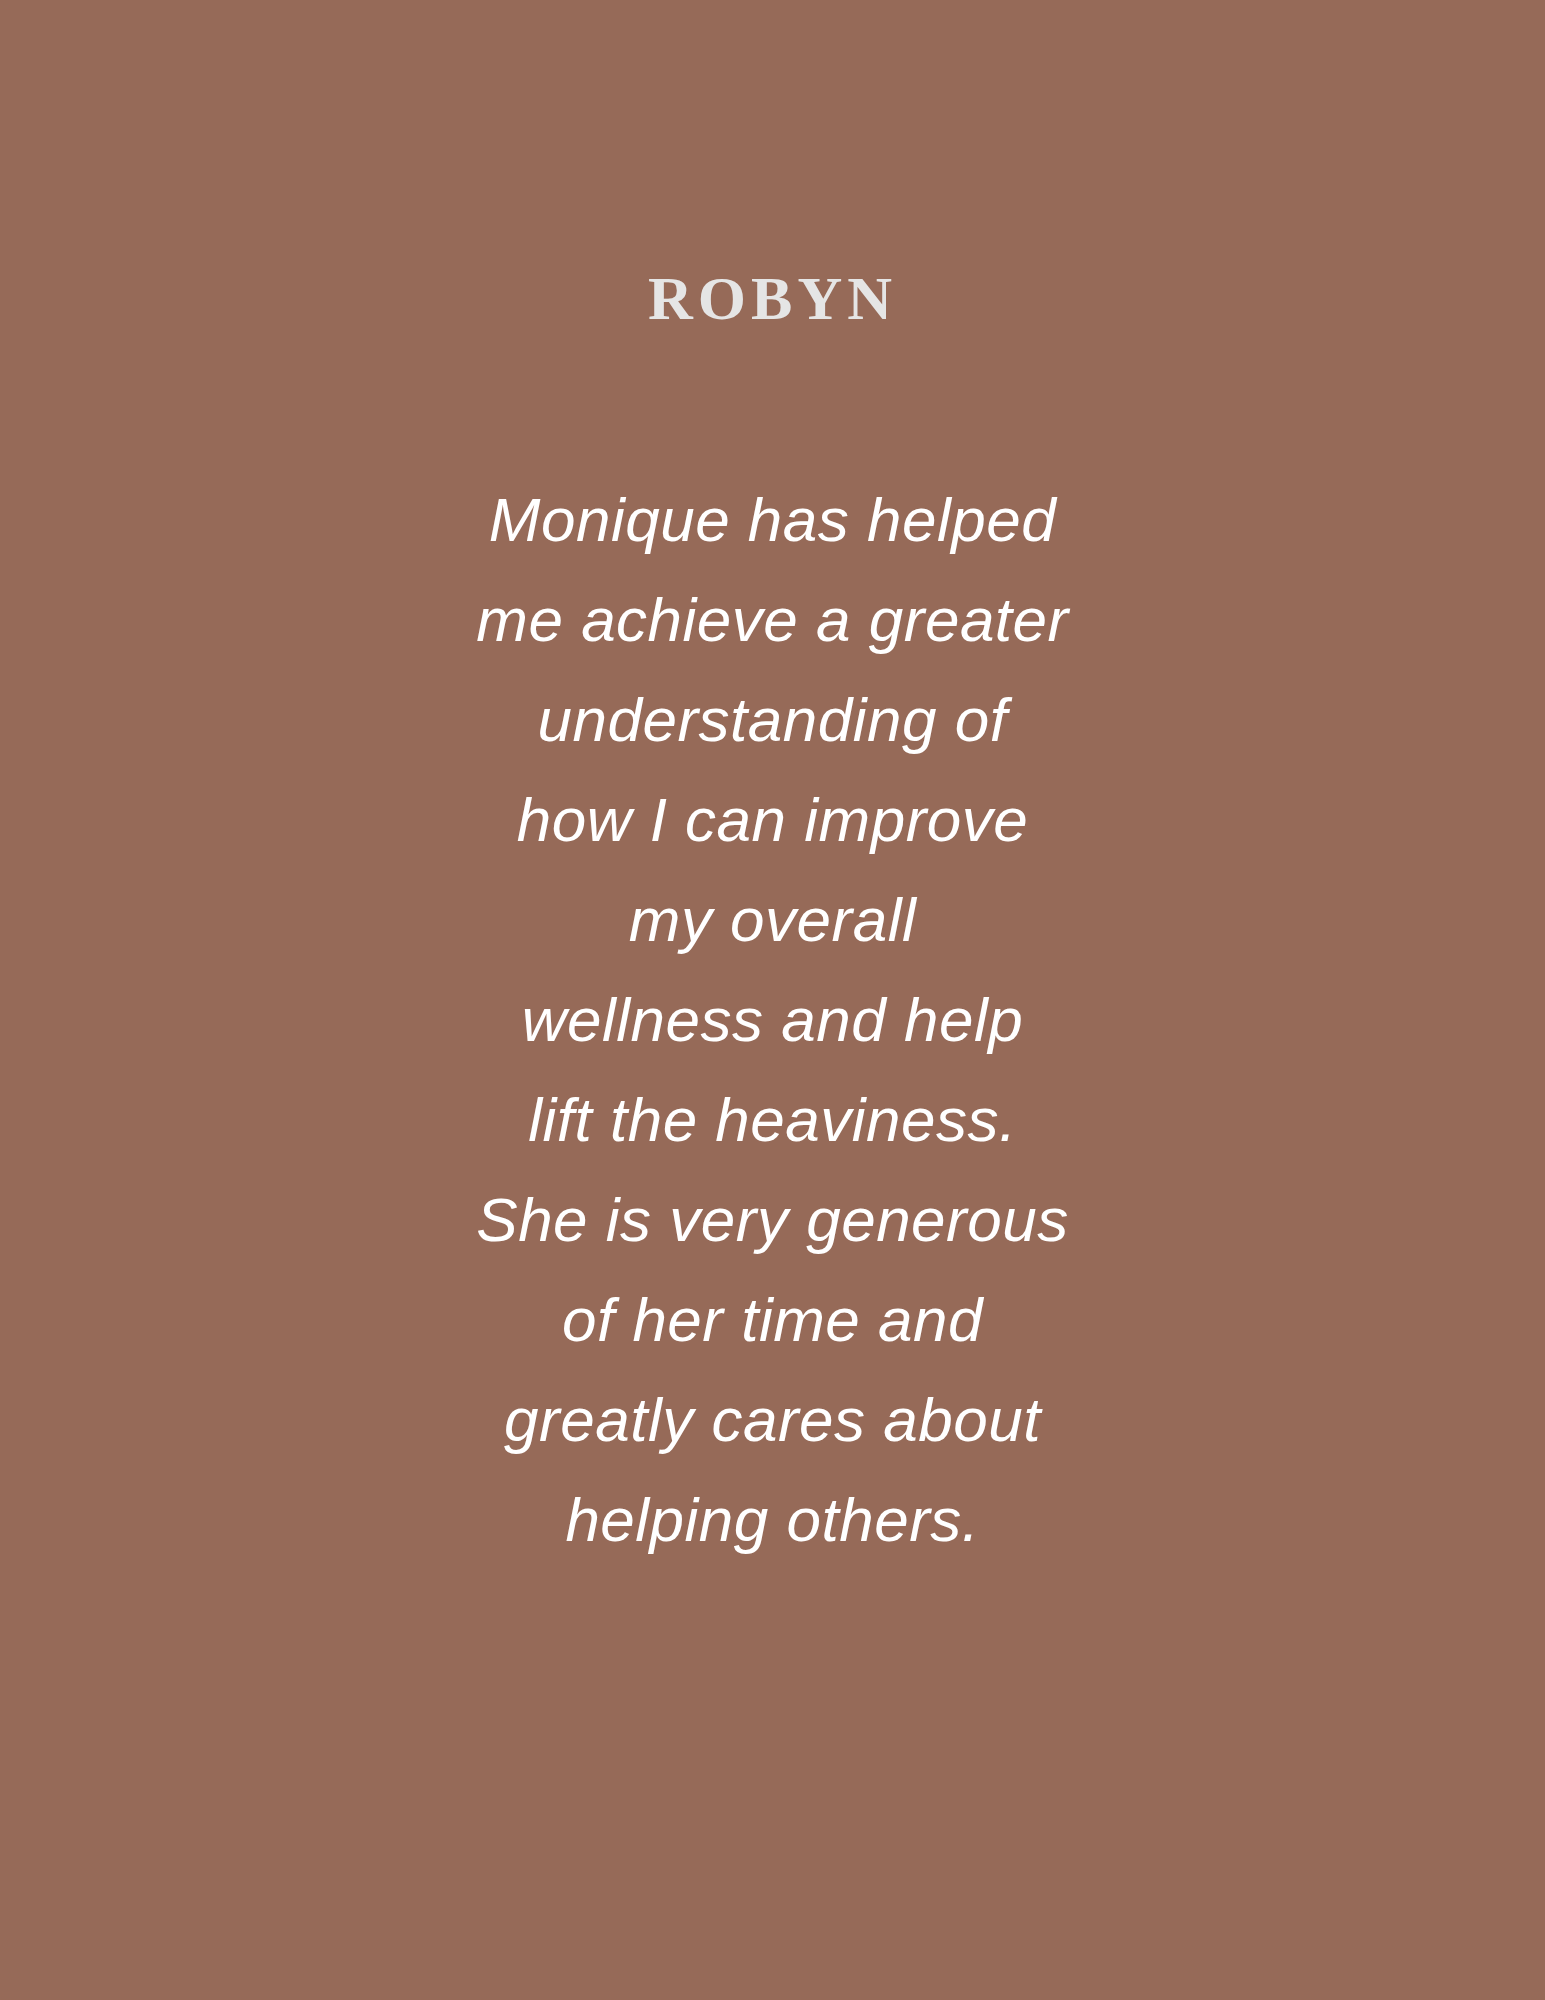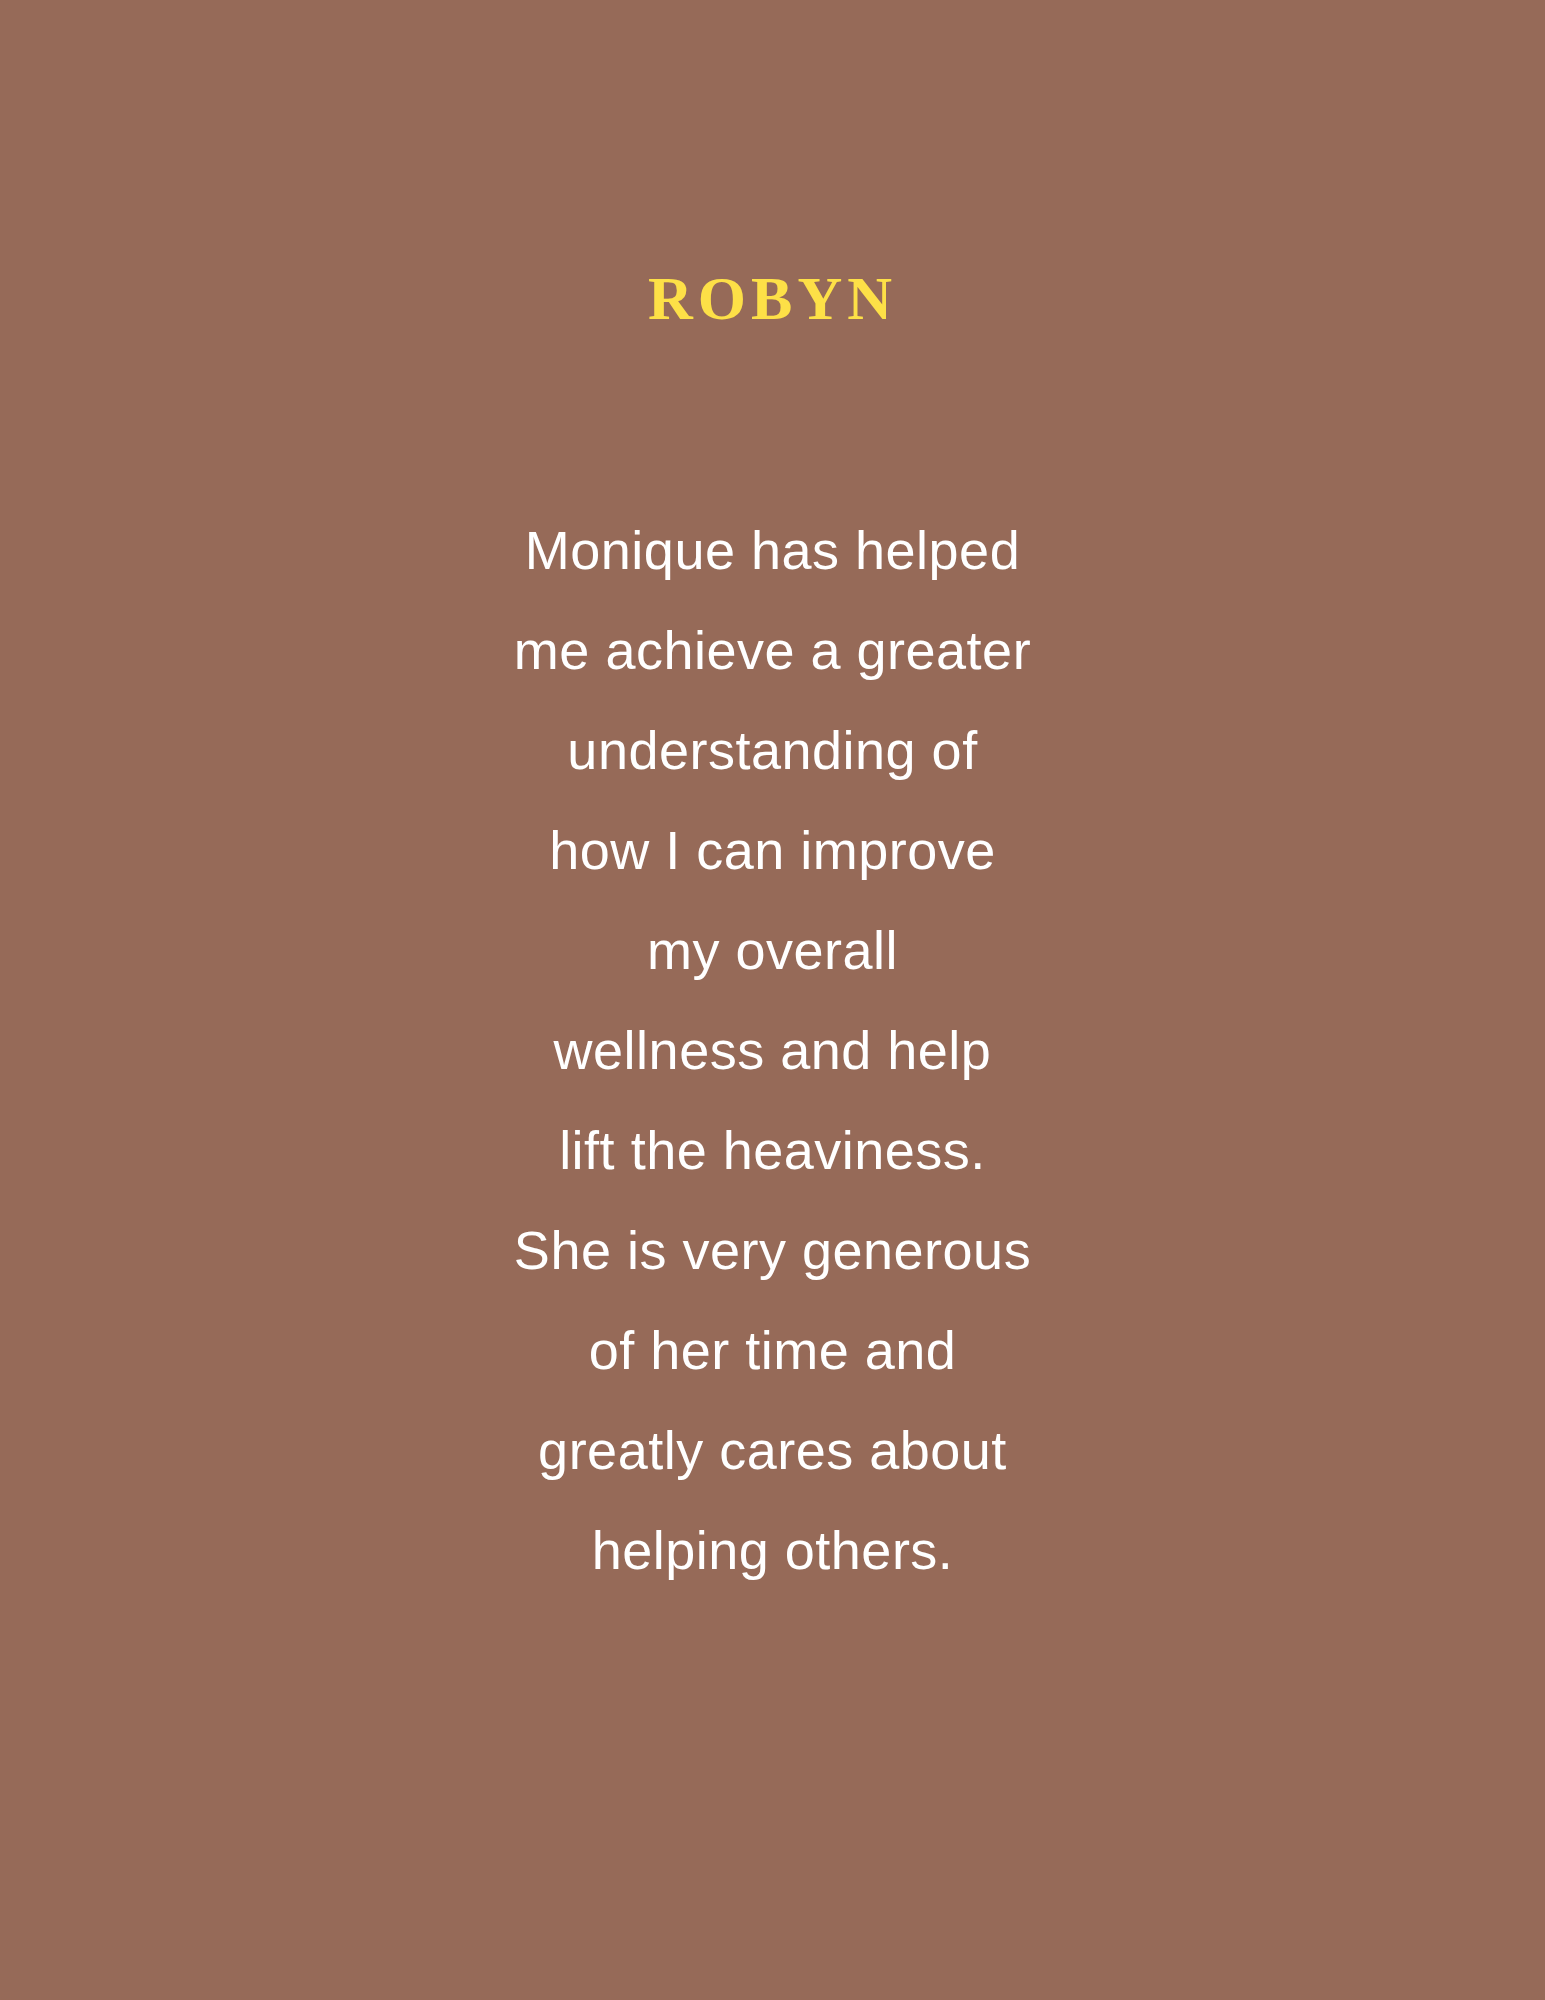--- a/index.html
+++ b/index.html
@@ -23,41 +23,42 @@
     text-align: center;
     font-family: "Liberation Serif", serif;
     font-weight: 700;
     font-size: 62px;
     line-height: 62px;
     letter-spacing: 5px;
     color: #FBF5EE; 
   }
   .quote {
     position: absolute;
-    top: 500px;
+    top: 470px;
     left: 0;
     width: 100%;
     margin: 0;
     padding: 0 120px;
     box-sizing: border-box;
     text-align: center;
     white-space: pre-line;
     font-family: "Liberation Sans", sans-serif;
     font-weight: 300;
-    font-size: 54px;
+    font-size: 62px;
     line-height: 100px;
     letter-spacing: 0.5px;
     color: #FFFFFF; 
+    font-style: italic;
   }
 </style>
 </head>
 <body>
 
 <div class="canvas" style="background: rgb(150, 106, 88);">
-  <h1 class="name" style="color: #fde047;">ROBYN</h1>
+  <h1 class="name" style="color: #e5e5e5;">ROBYN</h1>
   <p class="quote" style="color: rgb(255, 255, 255);">Monique has helped
 me achieve a greater
 understanding of
 how I can improve
 my overall
 wellness and help
 lift the heaviness.
 She is very generous
 of her time and
 greatly cares about

